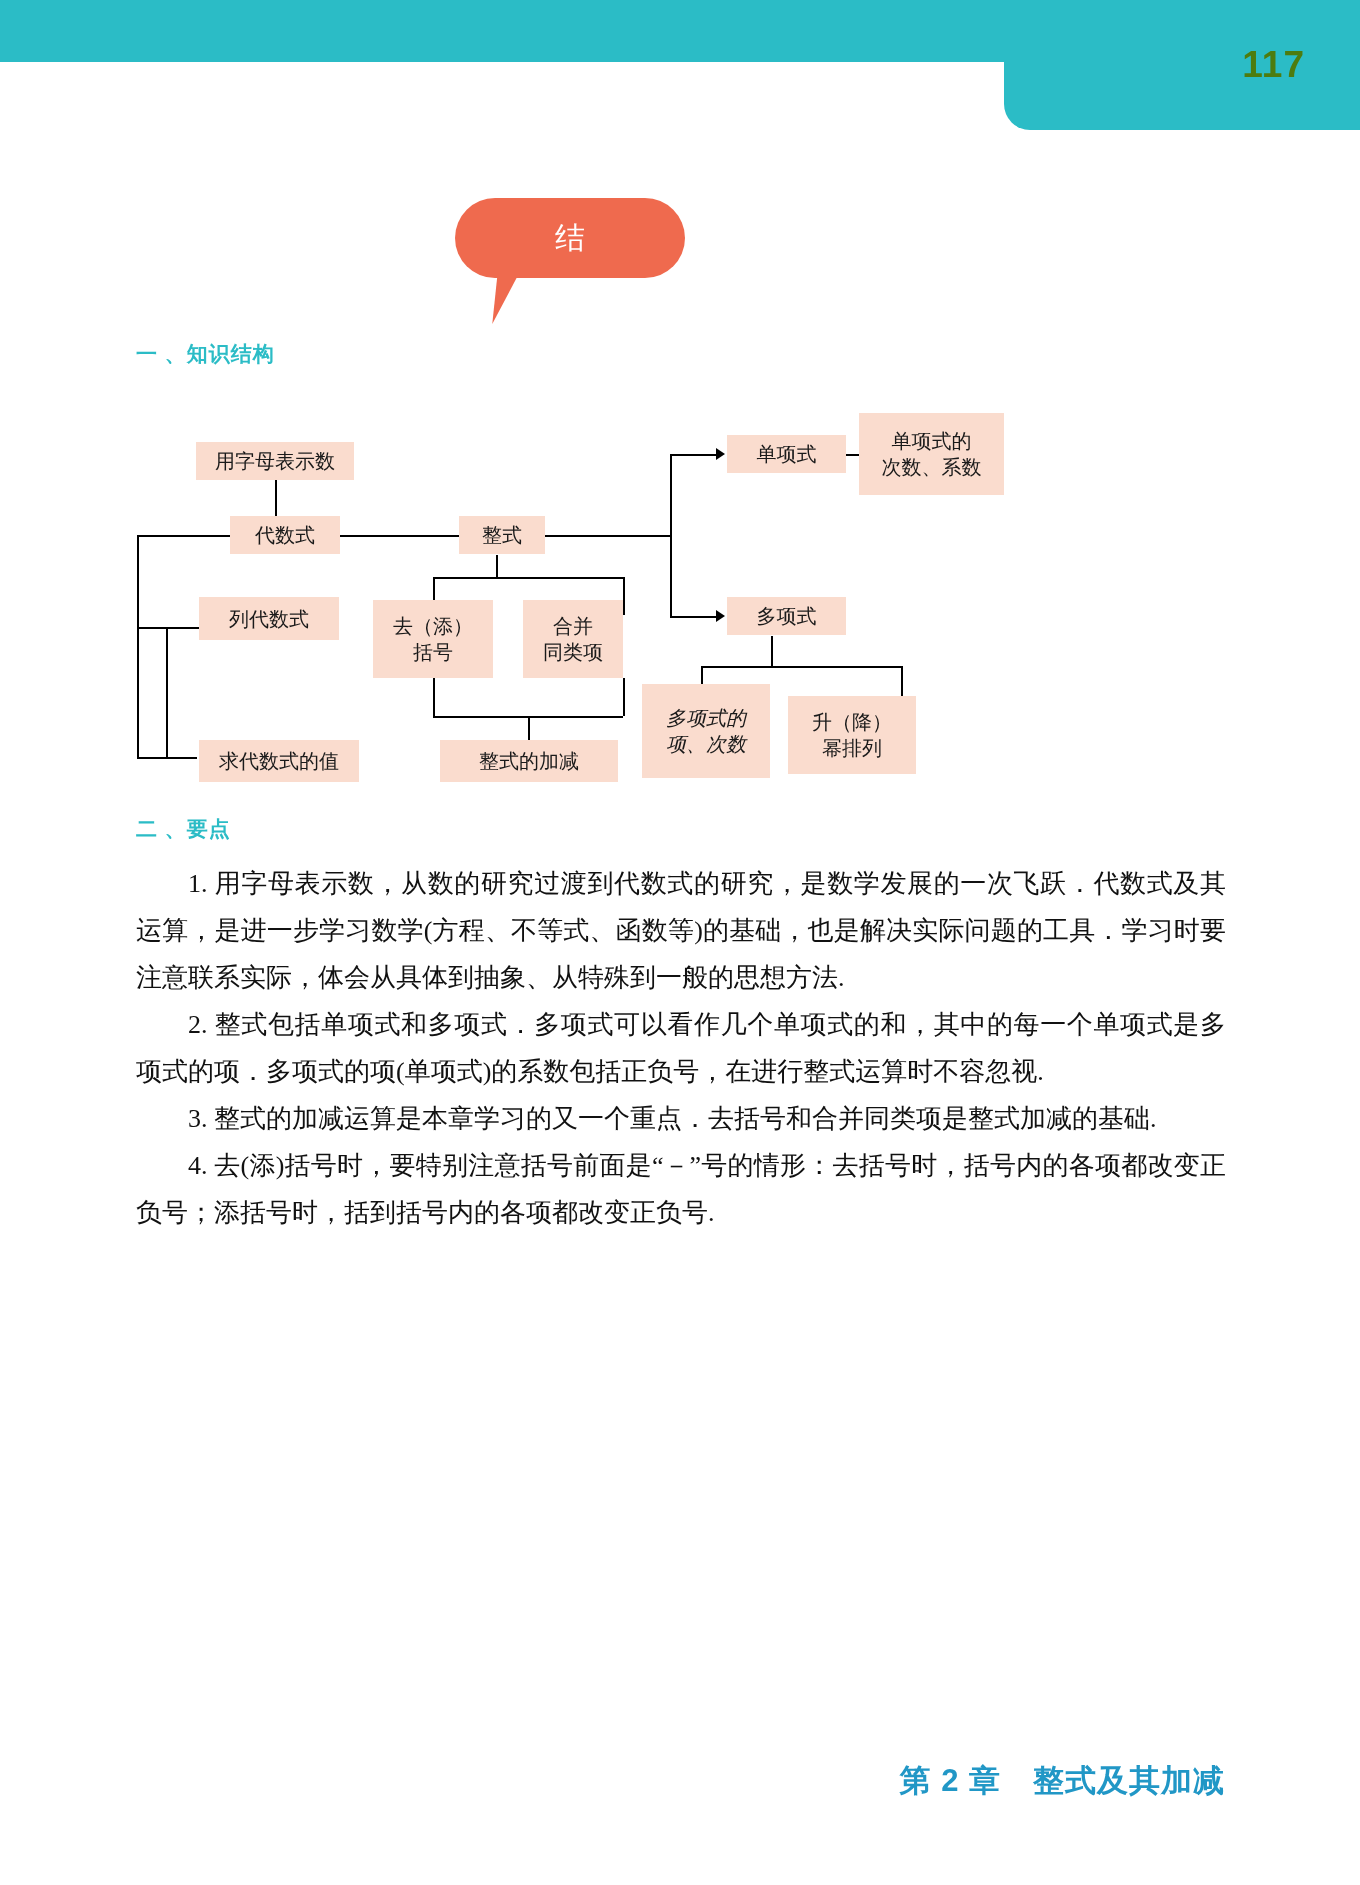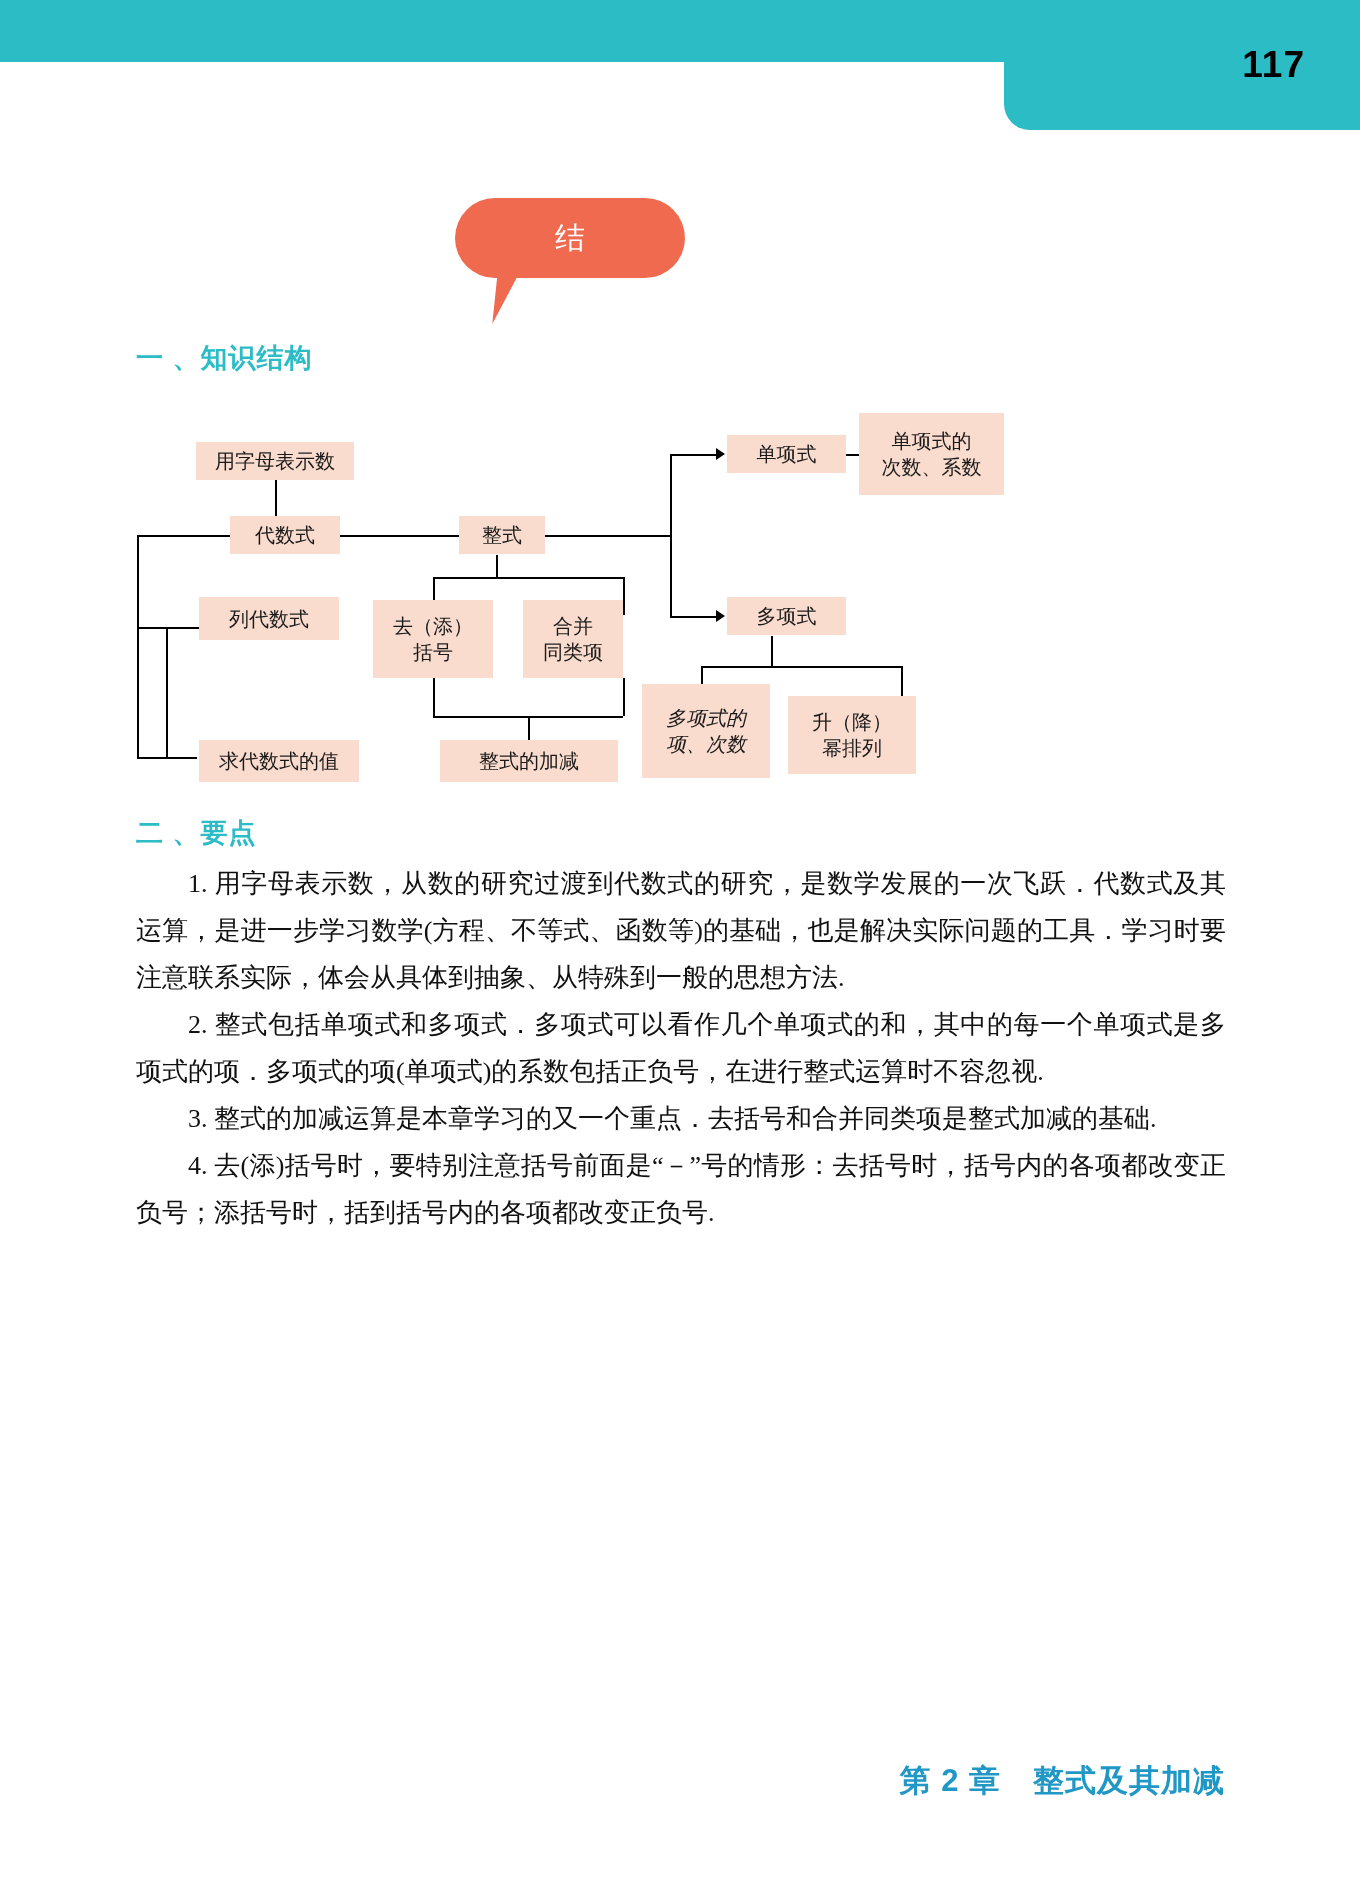--- a/index.html
+++ b/index.html
@@ -32,21 +32,21 @@
     height: 130px;
     background: #2bbcc6;
     border-bottom-left-radius: 26px;
   }
   .page-number {
     position: absolute;
     top: 44px;
     left: 1055px;
     width: 250px;
     text-align: right;
-    color: #000000;
+    color: #4d7c0f;
     font-family: "Liberation Sans", sans-serif;
     font-weight: bold;
     font-size: 37px;
     letter-spacing: 1px;
   }
 
   
   .bubble-wrap {
     position: absolute;
     top: 198px;
@@ -79,21 +79,21 @@
     border-bottom: 52px solid transparent;
     transform: skewX(-6deg);
   }
 
   
   .section-heading {
     position: absolute;
     color: #2bbcc6;
     font-family: "Liberation Sans", sans-serif;
     font-weight: bold;
-    font-size: 27px;
+    font-size: 21px;
     letter-spacing: 1px;
   }
   #heading-1 { top: 340px; left: 136px; }
   #heading-2 { top: 815px; left: 136px; }
 
   
   #diagram {
     position: absolute;
     top: 400px;
     left: 120px;

